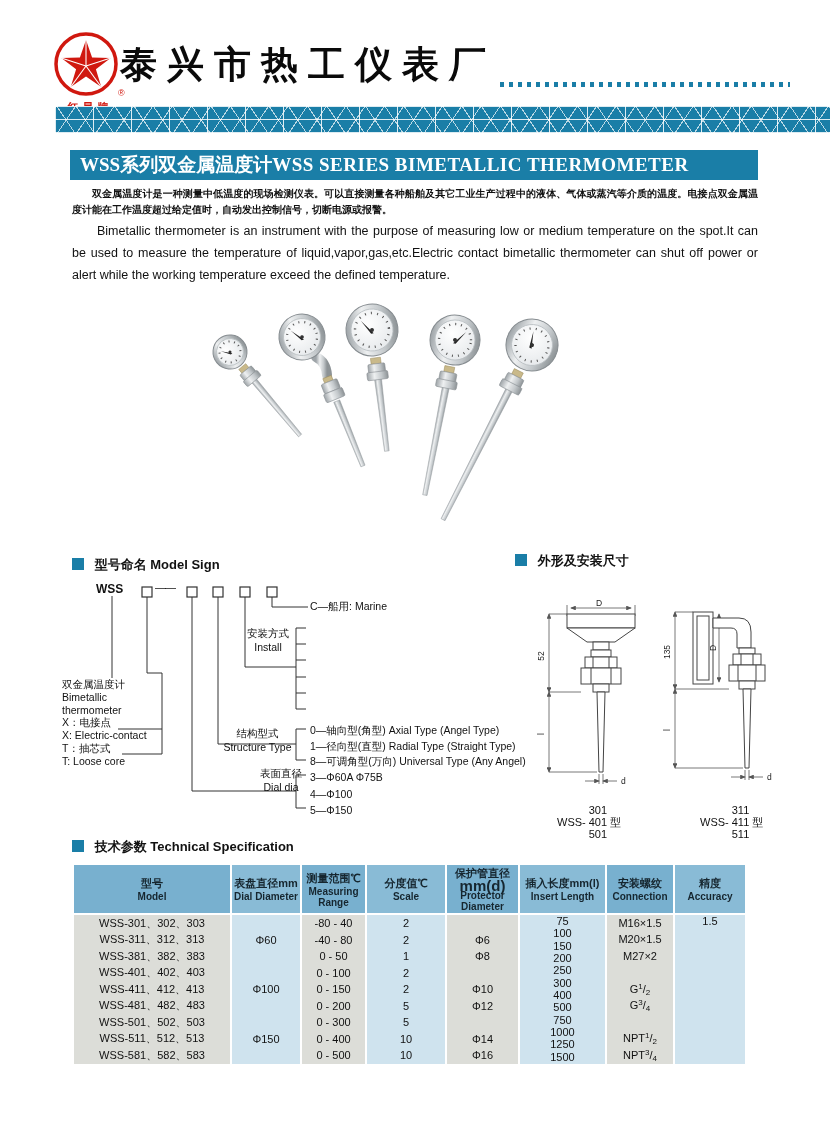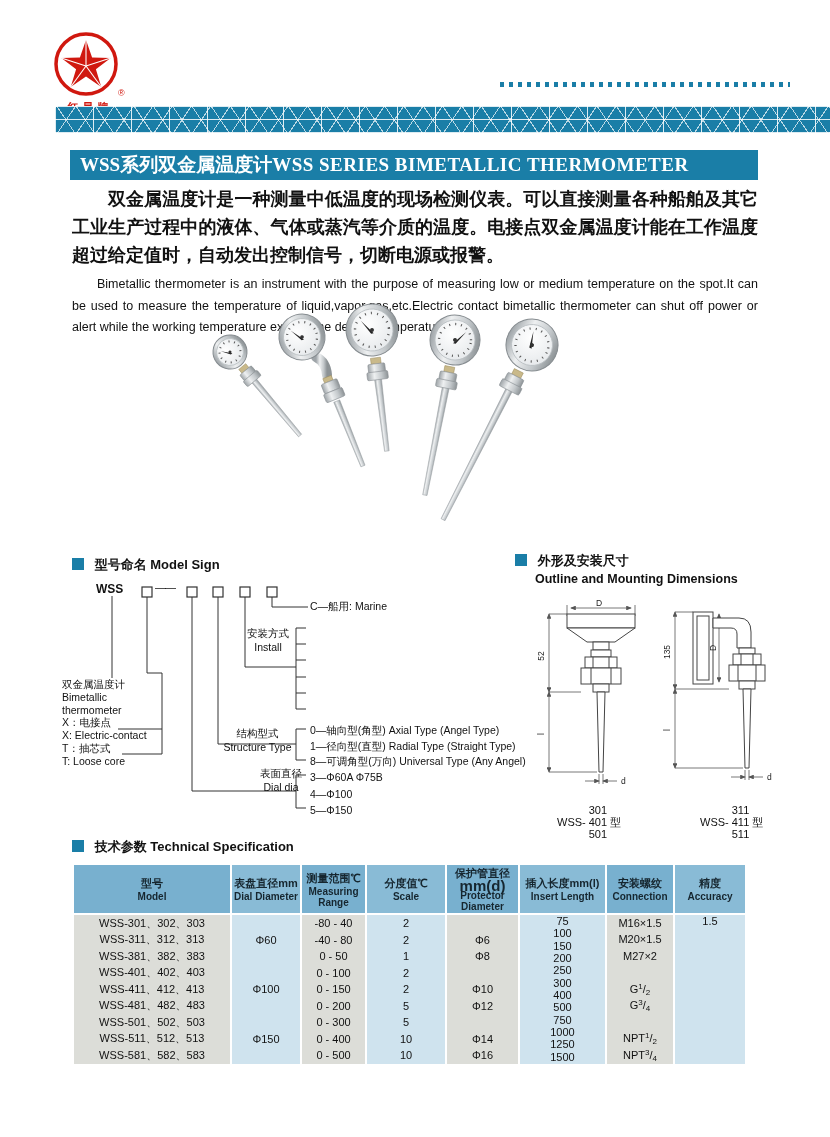--- a/index.html
+++ b/index.html
@@ -27,21 +27,21 @@
 
   
   #title-bar { position:absolute; left:70px; top:150px; width:688px; height:30px;
     background:#1a7ea7; color:#fff; display:flex; align-items:center; padding:0 0 0 10px;
     box-sizing:border-box; font-family:"Liberation Serif", serif; font-weight:bold; font-size:19px;
     white-space:nowrap; }
   #title-bar .en { letter-spacing:0.5px; }
 
   
   #intro { position:absolute; left:72px; top:186px; width:686px; }
-  #intro .cn { font-weight:bold; font-size:18px; line-height:1.55; text-indent:2em;
+  #intro .cn { font-weight:bold; font-size:10px; line-height:1.55; text-indent:2em;
     text-align:justify; margin:0; }
   #intro .en { font-size:12.5px; line-height:1.75; text-indent:2em; text-align:justify;
     margin:4px 0 0 0; }
 
   
   .sec-head { font-size:13px; font-weight:bold; color:#111; white-space:nowrap; }
   .bullet { display:inline-block; width:12px; height:12px; background:#1a7ea7;
     margin-right:7px; vertical-align:-1px; }
   .sec-en { font-weight:bold; }
 
@@ -113,20 +113,21 @@
         <line x1="0" y1="0" x2="0" y2="-26"></line>
           <line x1="0" y1="0" x2="24.7" y2="-8"></line>
         <line x1="0" y1="0" x2="15.3" y2="21"></line>
           <line x1="0" y1="0" x2="-15.3" y2="21"></line>
         <line x1="0" y1="0" x2="-24.7" y2="-8"></line>
       </g>
     </g>
     <text x="68" y="66" font-size="9" fill="#d0180f">®</text>
   </svg>
   <div id="brand-name">红星牌</div>
+  <div id="company-name">泰兴市热工仪表厂</div>
   <div id="dotted-line"></div>
   <div id="lattice-banner"></div>
 
   <div id="title-bar">
     <span class="cn">WSS系列双金属温度计</span>
     <span class="en">WSS SERIES BIMETALLIC THERMOMETER</span>
   </div>
 
   <div id="intro">
     <p class="cn">双金属温度计是一种测量中低温度的现场检测仪表。可以直接测量各种船舶及其它工业生产过程中的液体、气体或蒸汽等介质的温度。电接点双金属温度计能在工作温度超过给定值时，自动发出控制信号，切断电源或报警。</p>
@@ -283,21 +284,20 @@
       <span>4—Φ100</span>
       <span>5—Φ150</span>
     </div>
   </div>
 
   <div id="outline">
     <div class="sec-head">
       <span class="bullet"></span>
       <span>外形及安装尺寸</span>
     </div>
-    <div class="sub">Outline and Mounting Dimensions</div>
 
     <svg class="abs" style="left:8px;top:48px" width="300" height="200" viewBox="0 0 300 200">
       <defs>
         <marker id="ah" markerWidth="7" markerHeight="6" refX="6" refY="3" orient="auto">
           <path d="M0,0 L7,3 L0,6 Z" fill="#555"></path>
         </marker>
         <marker id="ahr" markerWidth="7" markerHeight="6" refX="1" refY="3" orient="auto">
           <path d="M7,0 L0,3 L7,6 Z" fill="#555"></path>
         </marker>
       </defs>

